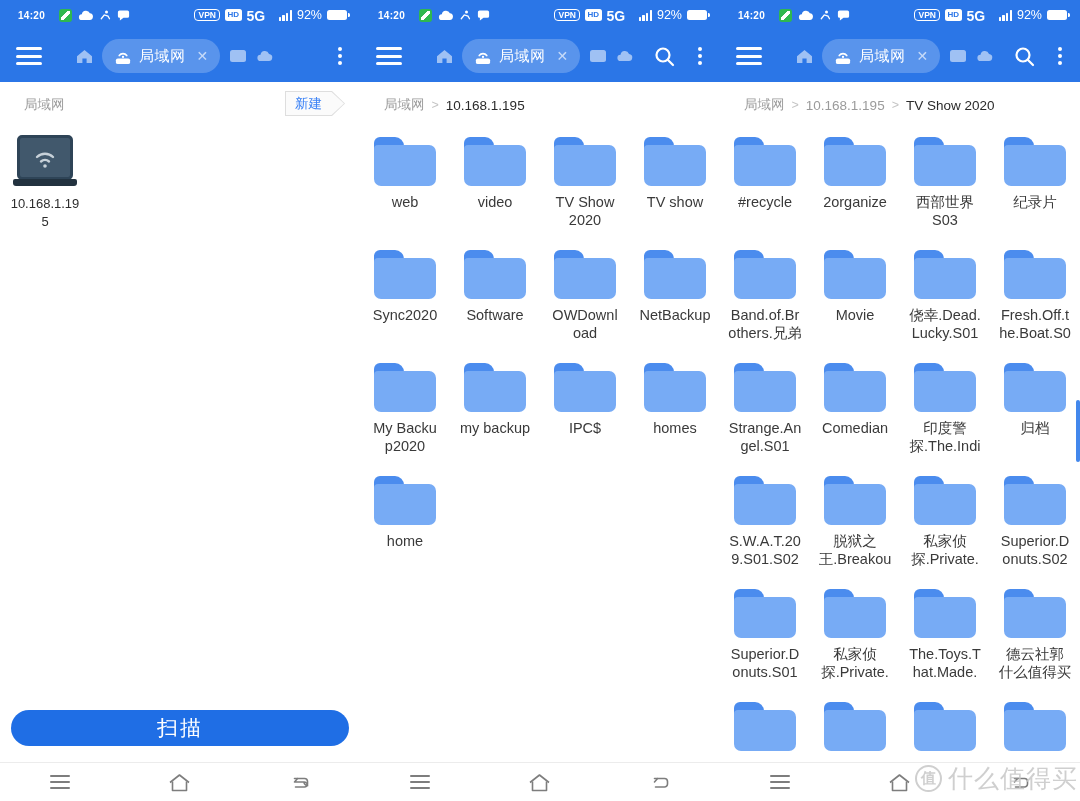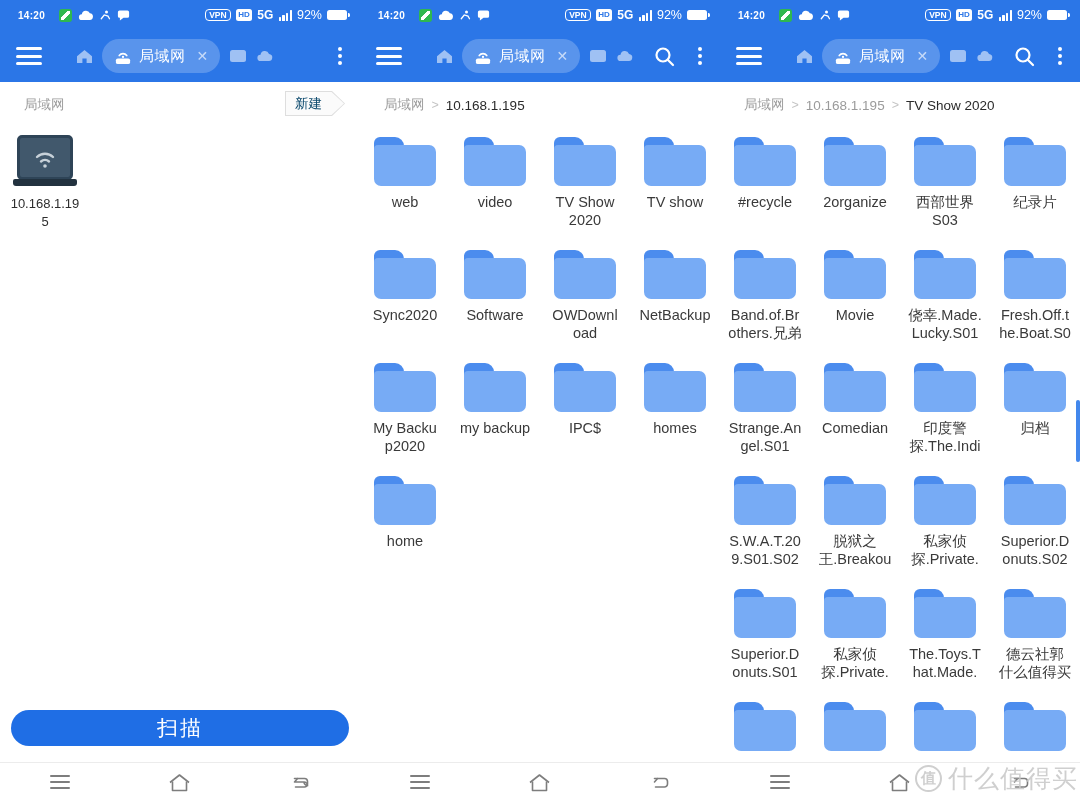--- a/index.html
+++ b/index.html
@@ -10,21 +10,21 @@
   
   .statusbar { height:30px; background:#2b76e7; display:flex; align-items:center; padding:0 10px; color:#fff; flex:none; }
   .sb-time { font-size:10px; font-weight:600; margin:0 8px 0 8px; letter-spacing:.3px; }
   .sb-left { display:flex; align-items:center; gap:6px; }
   .sb-right { margin-left:auto; display:flex; align-items:center; gap:5px;padding-left:24px; }
   .app-green { width:13px; height:13px; background:#2fb84f; border-radius:3px; position:relative; overflow:hidden; }
   .app-green::after { content:''; position:absolute; inset:2px; background:linear-gradient(135deg,transparent 38%,#fff 38%,#fff 62%,transparent 62%); }
   .vpn-badge { border:1.3px solid #fff; border-radius:4px; font-size:8.5px; font-weight:700; padding:1px 3px; line-height:1; }
   .hd-badge { background:#fff; color:#2b76e7; border-radius:2.5px; font-size:8px; font-weight:800; padding:2px 2.5px; line-height:1; }
   .signal { display:flex; align-items:flex-end; gap:1.5px; height:12px; }
-  .signal .nl { font-size:12px; line-height:1; align-self:flex-start; margin-right:4px; font-weight:700; }
+  .signal .nl { font-size:14px; line-height:1; align-self:flex-start; margin-right:12px; font-weight:700; }
   .signal i { display:block; width:2.2px; background:#fff; border-radius:.5px; }
   .batt-pct { font-size:12.5px; }
   .battery { width:20px; height:10.5px; background:#fff; border-radius:2.5px; position:relative; margin-right:3px; }
   .battery::after { content:''; position:absolute; right:-3px; top:3px; width:2.2px; height:4.5px; background:#fff; border-radius:0 1.5px 1.5px 0; }
 
   
   .header { height:52px; background:#2b76e7; display:flex; align-items:center; padding:0 16px; flex:none; }
   .hamburger { width:26px; display:flex; flex-direction:column; gap:4.5px; margin-right:34px; cursor:pointer; }
   .hamburger i { display:block; height:3px; background:#fff; border-radius:2px; }
   .home-ic { margin-right:9px; display:flex; }
@@ -53,21 +53,21 @@
 
   
   .device-cell { position:absolute; left:0; top:53px; width:90px; display:flex; flex-direction:column; align-items:center; cursor:pointer; }
   .laptop { display:flex; flex-direction:column; align-items:center; }
   .lap-screen { width:56px; height:45px; background:#41586c; border:3px solid #2e4457; border-radius:5px; display:flex; align-items:center; justify-content:center; }
   .lap-base { width:64px; height:7px; background:#22323f; border-radius:2px 2px 3px 3px; margin-top:-1px; }
   .dev-label { margin-top:9px; font-size:13px; line-height:18px; color:#2e2e2e; text-align:center; }
 
   
   .newtag { position:absolute; right:15px; top:9px; width:60px; height:25px; clip-path:polygon(0 0,calc(100% - 13px) 0,100% 50%,calc(100% - 13px) 100%,0 100%); background:#dedede; cursor:pointer; }
-  .newtag-in { position:absolute; inset:1px; clip-path:polygon(0 0,calc(100% - 12.5px) 0,100% 50%,calc(100% - 12.5px) 100%,0 100%); background:#fbfbfb; display:flex; align-items:center; justify-content:flex-start; padding-left:9px; font-size:13.5px; color:#0c4a6e; }
+  .newtag-in { position:absolute; inset:1px; clip-path:polygon(0 0,calc(100% - 12.5px) 0,100% 50%,calc(100% - 12.5px) 100%,0 100%); background:#fbfbfb; display:flex; align-items:center; justify-content:flex-start; padding-left:9px; font-size:13.5px; color:#3b82f6; }
 
   .scan-btn { position:absolute; left:11px; right:11px; bottom:16px; height:36px; border-radius:18px; background:#1f6ee5; color:#fff; font-size:21px; letter-spacing:2px; display:flex; align-items:center; justify-content:center; cursor:pointer; }
 
   .scrollthumb { position:absolute; right:0; top:318px; width:4px; height:62px; background:#4287ec; border-radius:2px; cursor:pointer; }
 
   
   .navbar { height:39px; background:#fff; border-top:1px solid #ececec; display:flex; align-items:center; flex:none; }
   .nav-slot { width:33.33%; display:flex; justify-content:center; cursor:pointer; }
   .nav-menu { display:flex; flex-direction:column; gap:4.5px; }
   .nav-menu i { display:block; width:20px; height:1.8px; background:#7d7d7d; border-radius:1px; }
@@ -567,21 +567,21 @@
             <div class="flabel">
               <div>Movie</div>
             </div>
           </div>
           <div class="cell">
             <div class="folder">
               <div class="ftab"></div>
               <div class="fbody"></div>
             </div>
             <div class="flabel">
-              <div>侥幸.Made.</div>
+              <div>侥幸.Dead.</div>
               <div>Lucky.S01</div>
             </div>
           </div>
           <div class="cell">
             <div class="folder">
               <div class="ftab"></div>
               <div class="fbody"></div>
             </div>
             <div class="flabel">
               <div>Fresh.Off.t</div>

